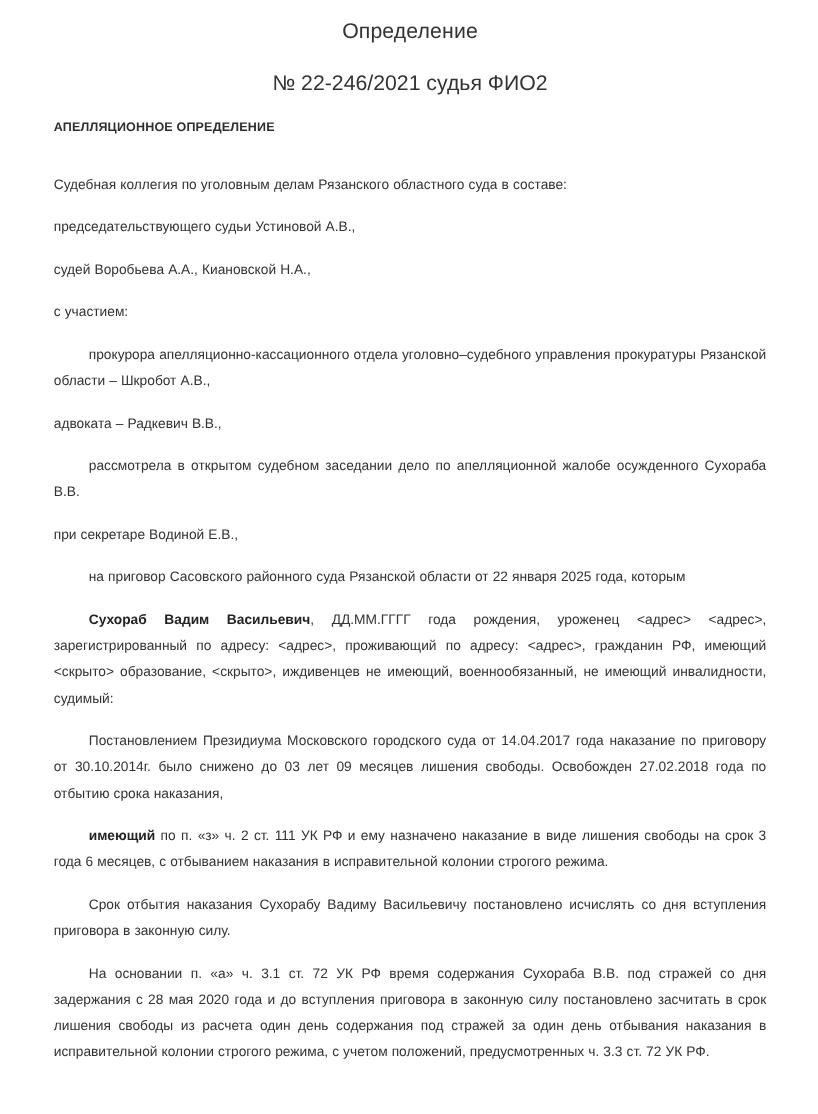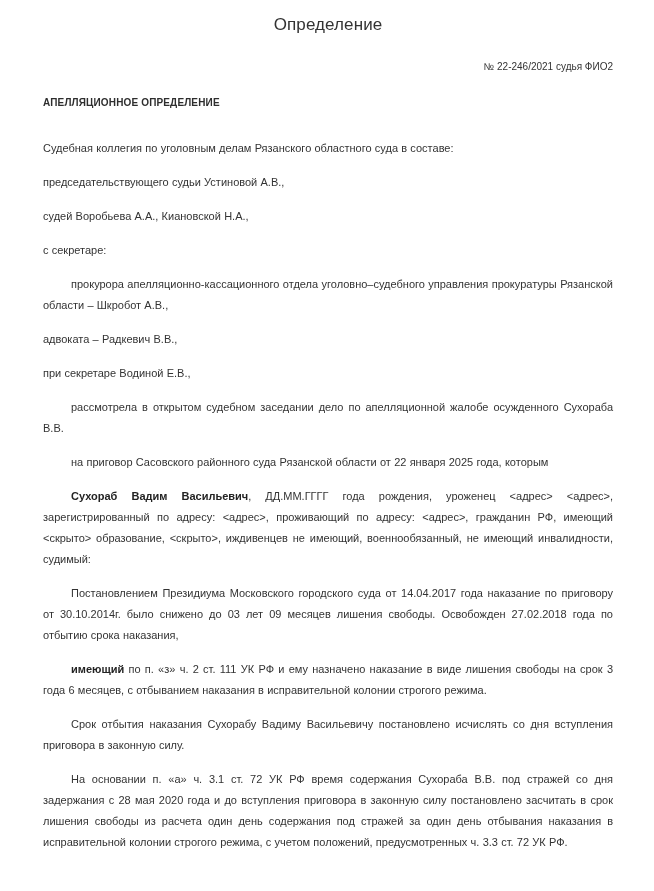--- a/index.html
+++ b/index.html
@@ -31,25 +31,25 @@
     line-height: 22px;
     text-align: center;
     font-weight: 400;
     color: #333333;
     margin: 0;
     padding-top: 14px;
     letter-spacing: .1px;
   }
 
   .case-line {
-    font-size: 10px;
+    font-size: 17px;
     line-height: 18px;
     margin: 0;
     padding-top: 22px;
-    text-align: right;
+    text-align: center;
     color: #333333;
   }
 
   .section-heading {
     font-size: 10px;
     line-height: 18px;
     font-weight: bold;
     text-align: left;
     margin: 0;
     padding-top: 18px;
@@ -106,29 +106,29 @@
   <h2 class="section-heading">АПЕЛЛЯЦИОННОЕ ОПРЕДЕЛЕНИЕ</h2>
 
   <p class="para"></p>
 
   <p class="para">Судебная коллегия по уголовным делам Рязанского областного суда в составе:</p>
 
   <p class="para">председательствующего судьи Устиновой А.В.,</p>
 
   <p class="para">судей Воробьева А.А., Киановской Н.А.,</p>
 
-  <p class="para">с секретаре:</p>
+  <p class="para">с участием:</p>
 
   <p class="para justified indent">прокурора апелляционно-кассационного отдела уголовно–судебного управления прокуратуры Рязанской области – Шкробот А.В.,</p>
 
   <p class="para">адвоката – Радкевич В.В.,</p>
 
+  <p class="para justified indent">рассмотрела в открытом судебном заседании дело по апелляционной жалобе осужденного Сухораба В.В.</p>
+
   <p class="para">при секретаре Водиной Е.В.,</p>
-
-  <p class="para justified indent">рассмотрела в открытом судебном заседании дело по апелляционной жалобе осужденного Сухораба В.В.</p>
 
   <p class="para justified indent">на приговор Сасовского районного суда Рязанской области от 22 января 2025 года, которым</p>
 
   <p class="para justified indent"><b class="name">Сухораб Вадим Васильевич</b><span>, ДД.ММ.ГГГГ года рождения, уроженец &lt;адрес&gt; &lt;адрес&gt;, зарегистрированный по адресу: &lt;адрес&gt;, проживающий по адресу: &lt;адрес&gt;, гражданин РФ, имеющий &lt;скрыто&gt; образование, &lt;скрыто&gt;, иждивенцев не имеющий, военнообязанный, не имеющий инвалидности, судимый:</span></p>
 
 
   <p class="para justified indent">Постановлением Президиума Московского городского суда от 14.04.2017 года наказание по приговору от 30.10.2014г. было снижено до 03 лет 09 месяцев лишения свободы. Освобожден 27.02.2018 года по отбытию срока наказания,</p>
 
   <p class="para justified indent"><b class="verdict">имеющий</b><span> по п. «з» ч. 2 ст. 111 УК РФ и ему назначено наказание в виде лишения свободы на срок 3 года 6 месяцев, с отбыванием наказания в исправительной колонии строгого режима.</span></p>
 

